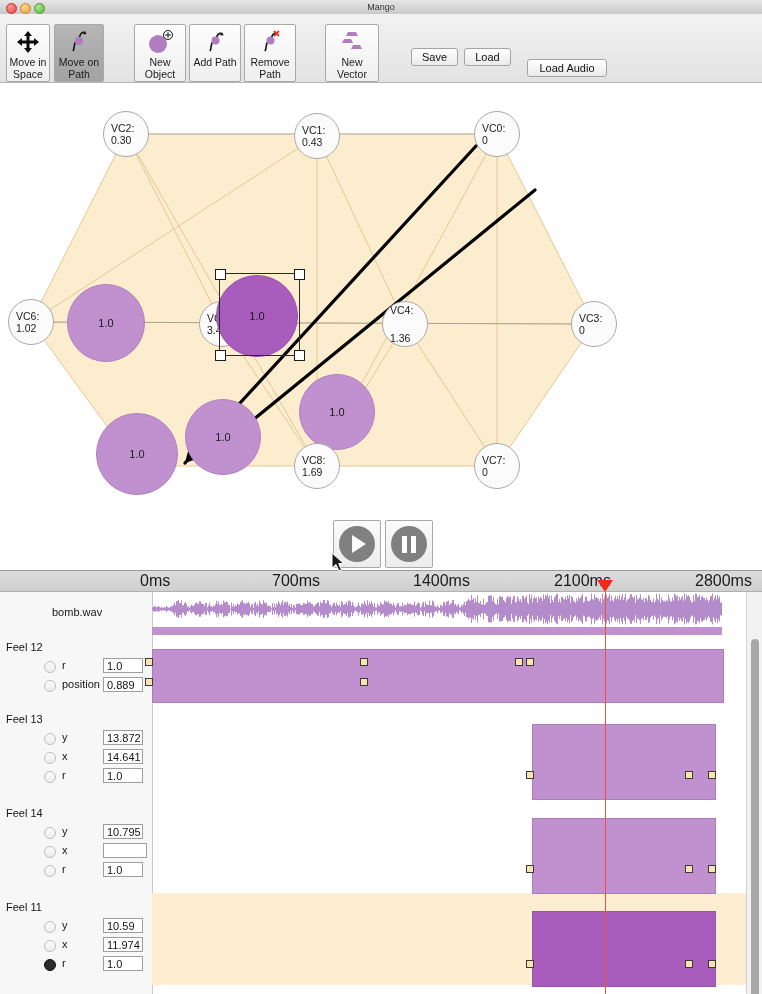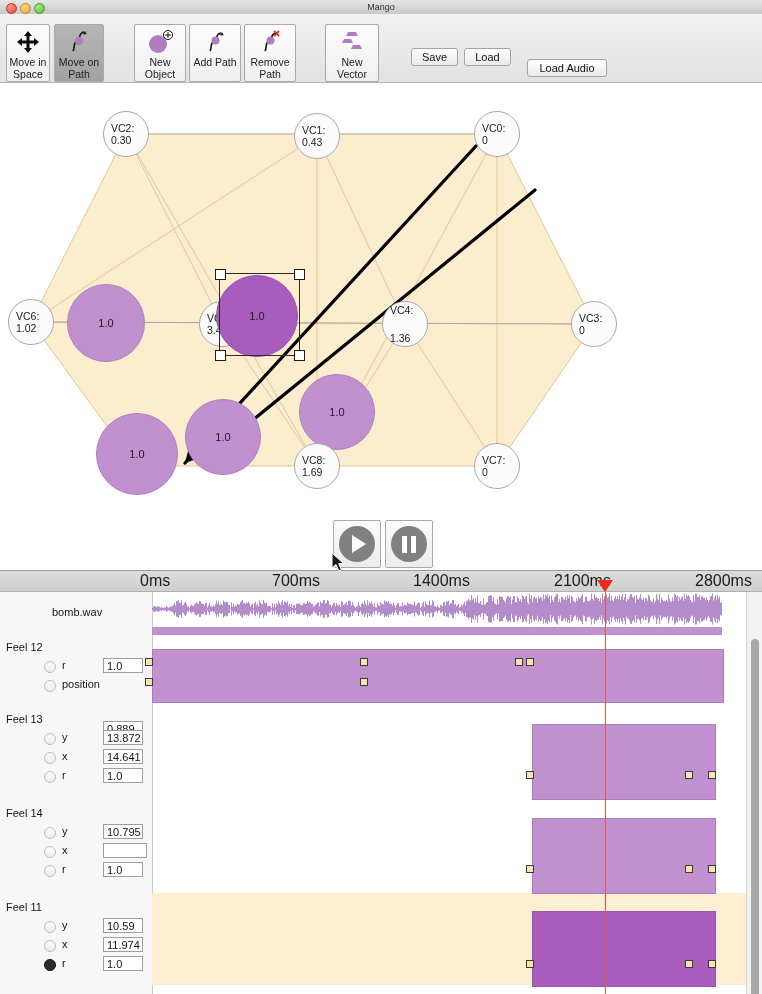--- a/index.html
+++ b/index.html
@@ -920,21 +920,21 @@
           <line x1="568.5" y1="9.864573478635668" x2="568.5" y2="22.13542652136433" stroke="#b48ccb" stroke-width="1"></line>
           <line x1="569.5" y1="9.166674352794267" x2="569.5" y2="22.833325647205733" stroke="#b48ccb" stroke-width="1"></line>
         </svg>
         <div class="wave-strip" style="left: 152px; top: 56px; width: 570px; height: 8px;"></div>
         <div class="grp-title" style="top: 70px;">Feel 12</div>
         <div class="radio" style="left: 44px; top: 90px;"></div>
         <div class="prm-label" style="left: 62px; top: 88px;">r</div>
         <div class="numfield" style="left: 103px; top: 87px;">1.0</div>
         <div class="radio" style="left: 44px; top: 109px;"></div>
         <div class="prm-label" style="left: 62px; top: 107px;">position</div>
-        <div class="numfield" style="left: 103px; top: 106px; margin-top: 44px;">0.889</div>
+        <div class="numfield" style="left: 103px; top: 106px;">0.889</div>
         <div class="clip" style="left: 152px; top: 78px; width: 570px; height: 52px;"></div>
         <div class="grp-title" style="top: 142px;">Feel 13</div>
         <div class="radio" style="left: 44px; top: 162px;"></div>
         <div class="prm-label" style="left: 62px; top: 160px;">y</div>
         <div class="numfield" style="left: 103px; top: 159px;">13.872</div>
         <div class="radio" style="left: 44px; top: 181px;"></div>
         <div class="prm-label" style="left: 62px; top: 179px;">x</div>
         <div class="numfield" style="left: 103px; top: 178px;">14.641</div>
         <div class="radio" style="left: 44px; top: 200px;"></div>
         <div class="prm-label" style="left: 62px; top: 198px;">r</div>

